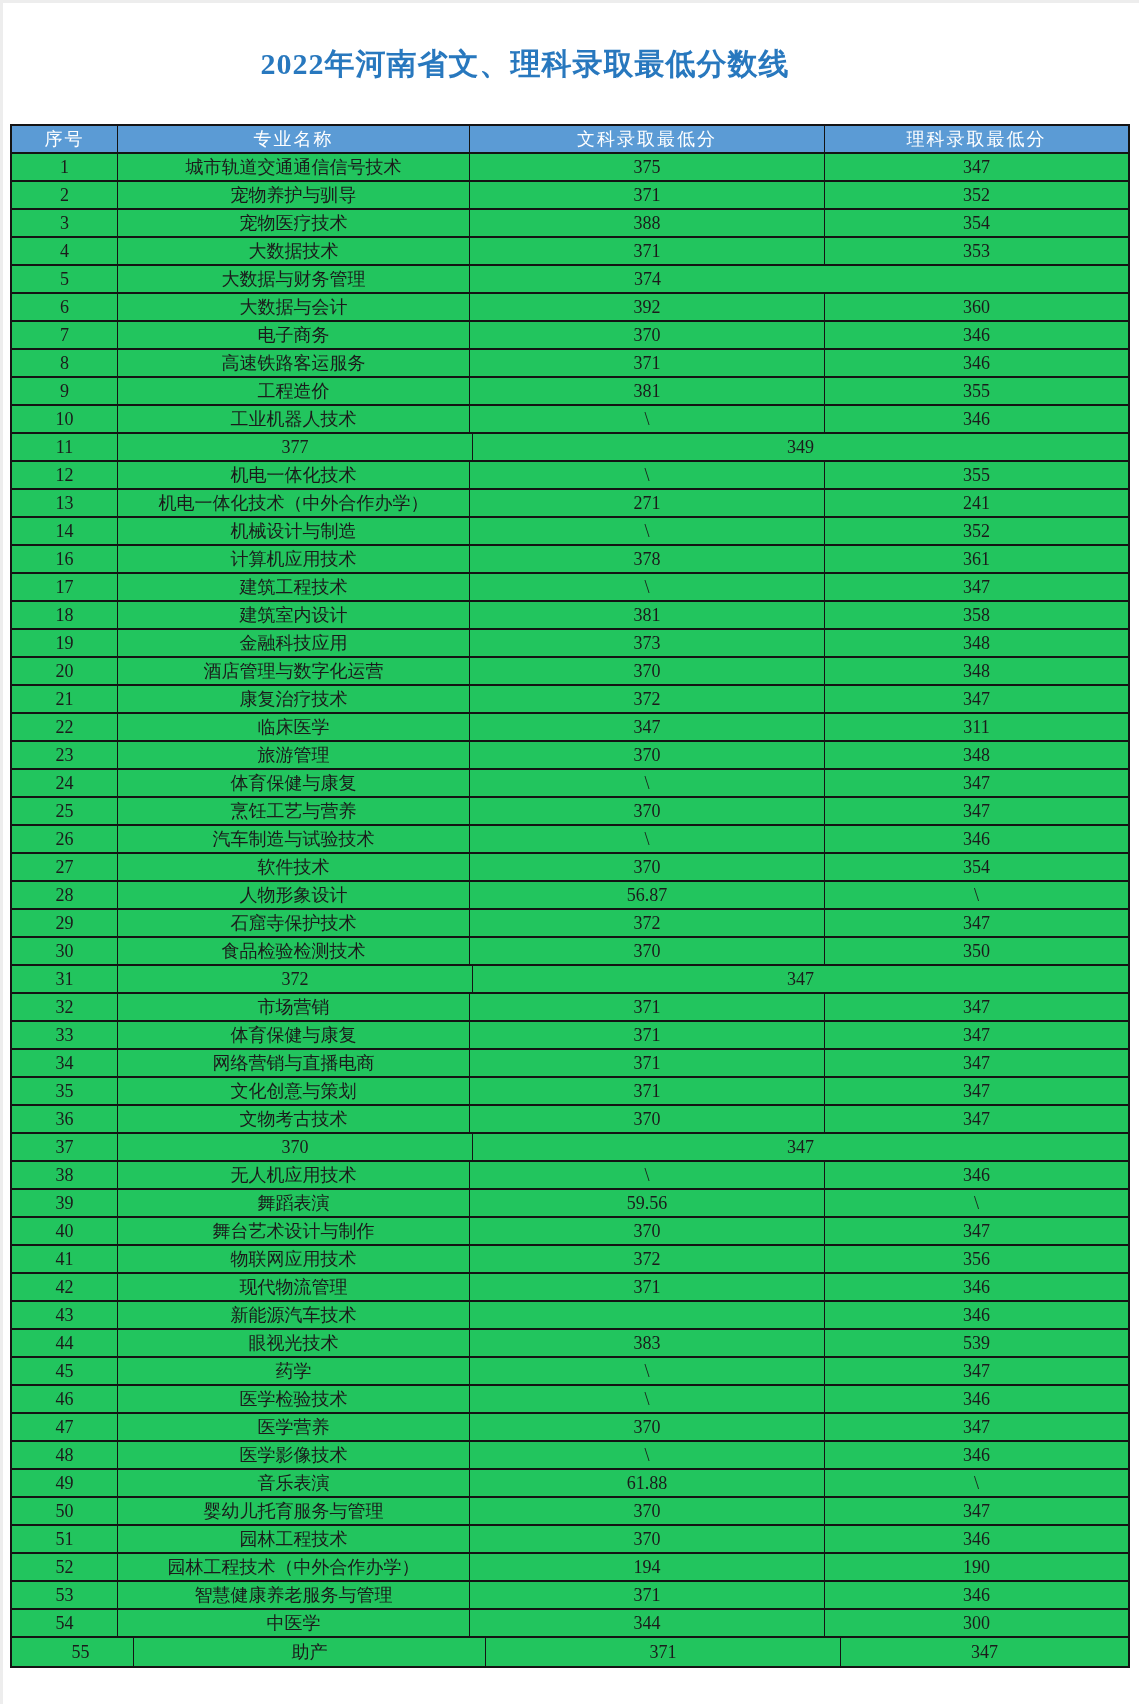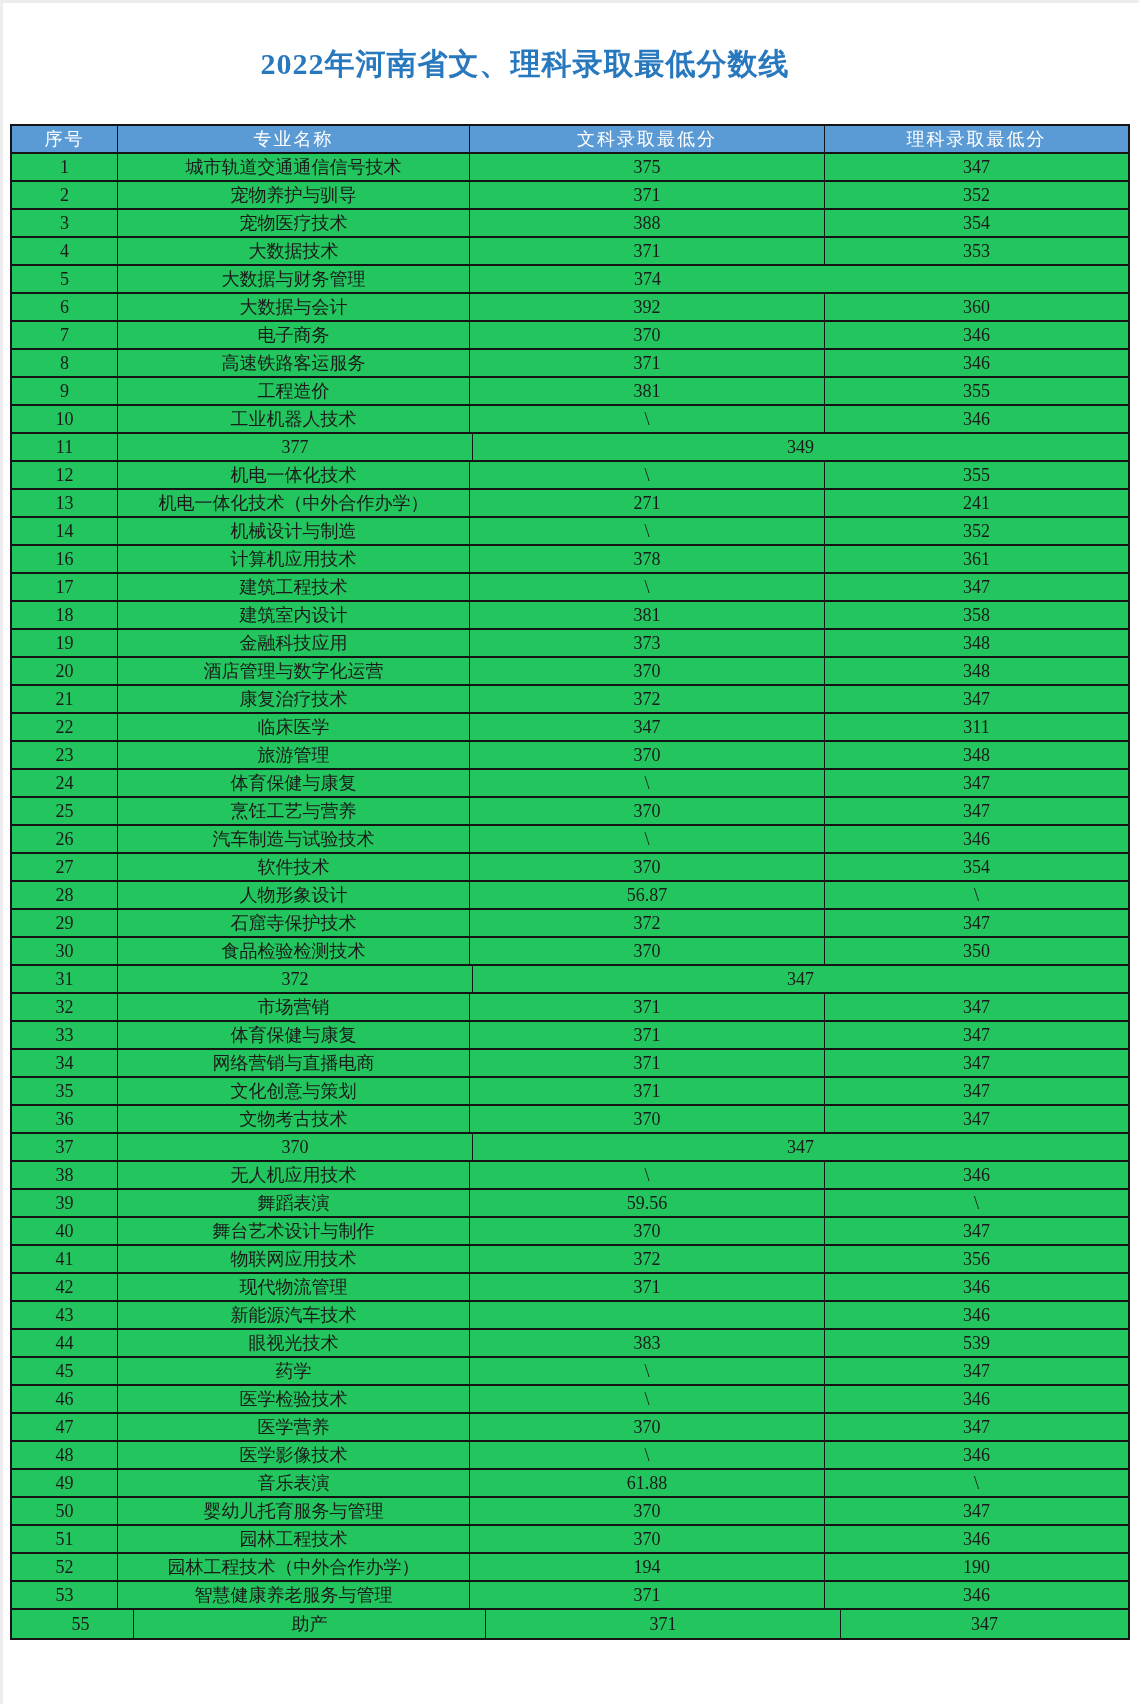--- a/index.html
+++ b/index.html
@@ -436,20 +436,26 @@
     <div class="tcell c4">190</div>
   </div>
 
   <div class="trow">
     <div class="tcell c1">53</div>
     <div class="tcell c2">智慧健康养老服务与管理</div>
     <div class="tcell c3">371</div>
     <div class="tcell c4">346</div>
   </div>
 
+  <div class="trow">
+    <div class="tcell c1">54</div>
+    <div class="tcell c2">中医学</div>
+    <div class="tcell c3">344</div>
+    <div class="tcell c4">300</div>
+  </div>
 
   <div class="trow">
     <div class="tcell c1">55</div>
     <div class="tcell c2">助产</div>
     <div class="tcell c3">371</div>
     <div class="tcell c4">347</div>
   </div>
 </div>
 </div>
 

